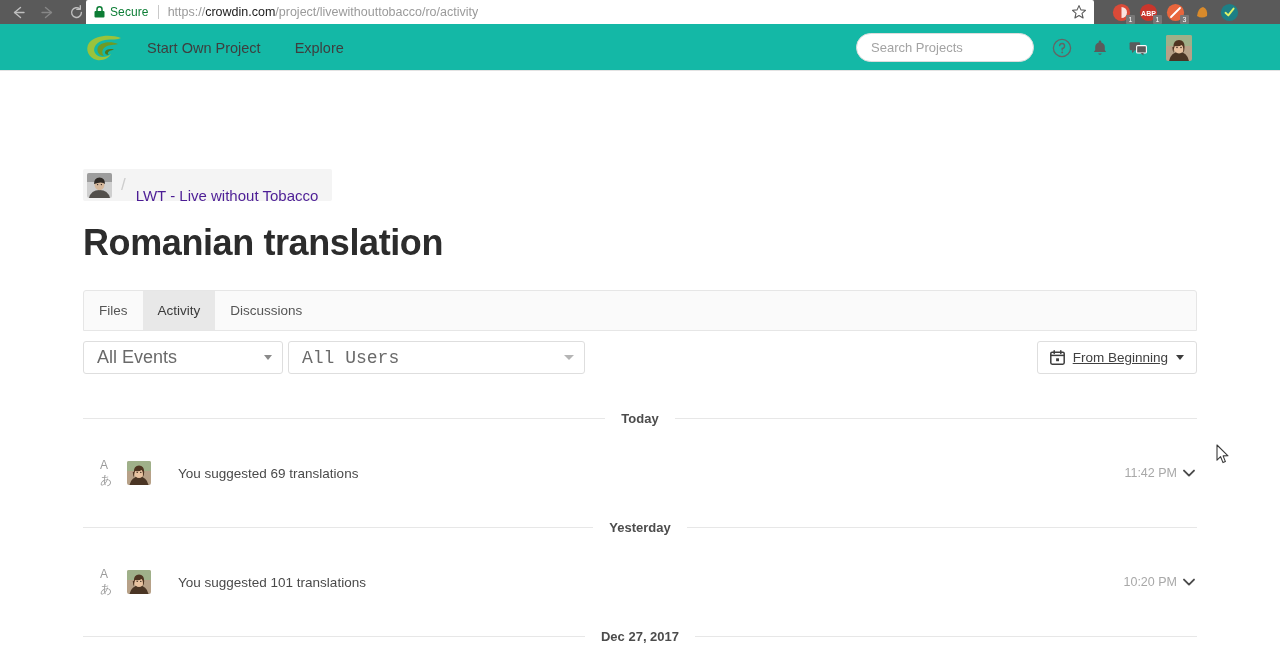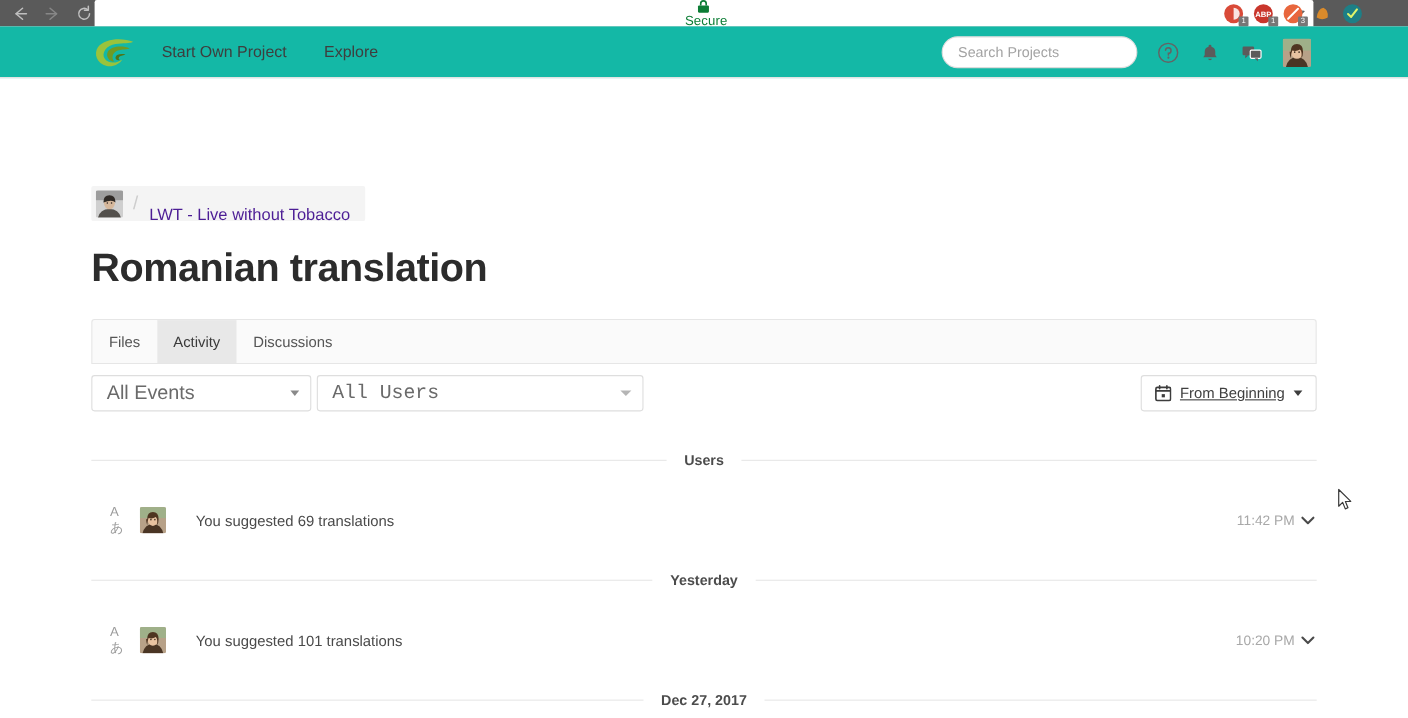--- a/index.html
+++ b/index.html
@@ -18,26 +18,25 @@
     position: relative;
   }
   .nav-btns { display: flex; align-items: center; padding-left: 5px; gap: 2px; }
   .nav-btn {
     width: 27px; height: 22px;
     display: flex; align-items: center; justify-content: center;
   }
   .nav-btn svg { display: block; }
   .omnibox {
     position: absolute; left: 86px; top: 0;
-    width: 1108px; height: 24px;
+    width: 1008px; height: 24px;
     background: #ffffff;
     display: flex; align-items: center;
     padding: 0 4px 0 8px;
     border-radius: 2px 2px 0 0;
-    flex-direction: column;
   }
   .lock-ico { width: 11px; height: 12px; margin-right: 5px; flex: 0 0 auto; }
   .secure-txt {
     color: #0c7d35; font-size: 12px;
     letter-spacing: .1px; white-space: nowrap;
   }
   .omni-sep {
     width: 1px; height: 14px; background: #c9c9c9;
     margin: 0 9px;
   }
@@ -270,20 +269,21 @@
     </div>
   </div>
 
   <div class="omnibox">
     <svg class="lock-ico" viewBox="0 0 11 12">
       <rect x="0.5" y="5" width="10" height="6.5" rx="1" fill="#0c7d35"></rect>
       <path d="M3 5 V3.3 a2.5 2.5 0 0 1 5 0 V5" fill="none" stroke="#0c7d35" stroke-width="1.5"></path>
     </svg>
     <span class="secure-txt">Secure</span>
     <span class="omni-sep"></span>
+    <span class="url"><span class="scheme">https://</span><span class="host">crowdin.com</span><span class="path">/project/livewithouttobacco/ro/activity</span></span>
     <div class="star-btn">
       <svg width="18" height="18" viewBox="0 0 18 18">
         <path d="M9 2.6 L10.9 6.9 L15.5 7.3 L12 10.4 L13.1 15 L9 12.5 L4.9 15 L6 10.4 L2.5 7.3 L7.1 6.9 Z" fill="none" stroke="#5a5a5a" stroke-width="1.1" stroke-linejoin="round"></path>
       </svg>
     </div>
   </div>
 
   <div class="ext-tray">
     <div class="ext">
       <svg width="19" height="19" viewBox="0 0 19 19">
@@ -419,21 +419,21 @@
       </svg>
       <span>From Beginning</span>
       <span class="caret-sm" style="border-top-color:#3d3d3d;"></span>
     </div>
   </div>
 
   <div class="feed">
 
     <div class="date-sep">
       <span class="line"></span>
-      <span class="txt">Users</span>
+      <span class="txt">Today</span>
       <span class="line"></span>
     </div>
     <div class="act-row">
       <span class="act-typeicon">Aあ</span>
       <div class="act-avatar">
         <svg class="photo" viewBox="0 0 24 24" preserveAspectRatio="none">
           <rect width="24" height="24" fill="#b7a188"></rect>
             <rect width="24" height="10" fill="#9fb089"></rect>
           <path d="M2.5 24 q2-8.5 9.5-8.5 q7.5 0 9.5 8.5 Z" fill="#4a3524"></path>
           <ellipse cx="12" cy="11.5" rx="4.8" ry="5.6" fill="#e8c2a0"></ellipse>

